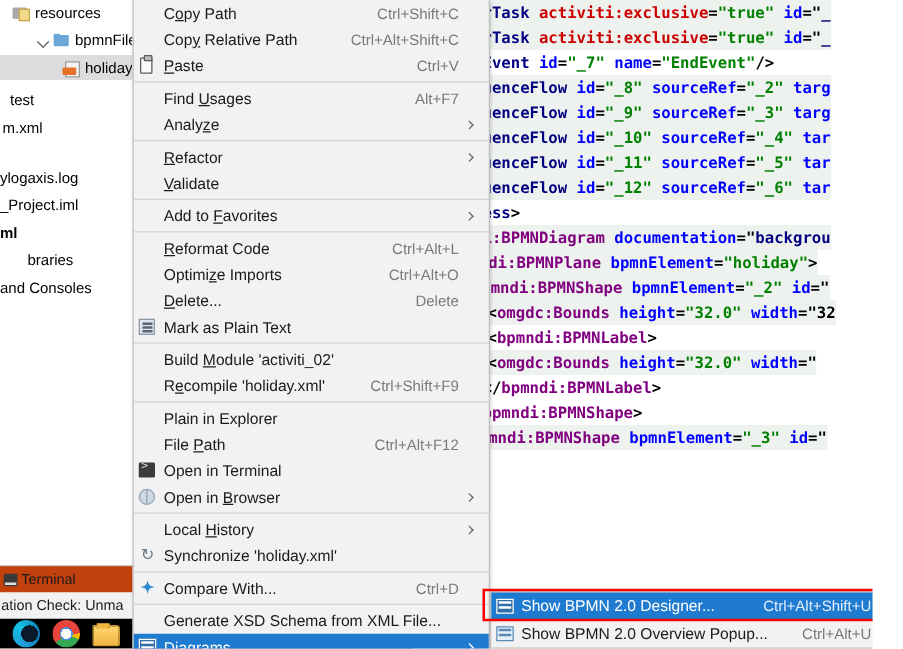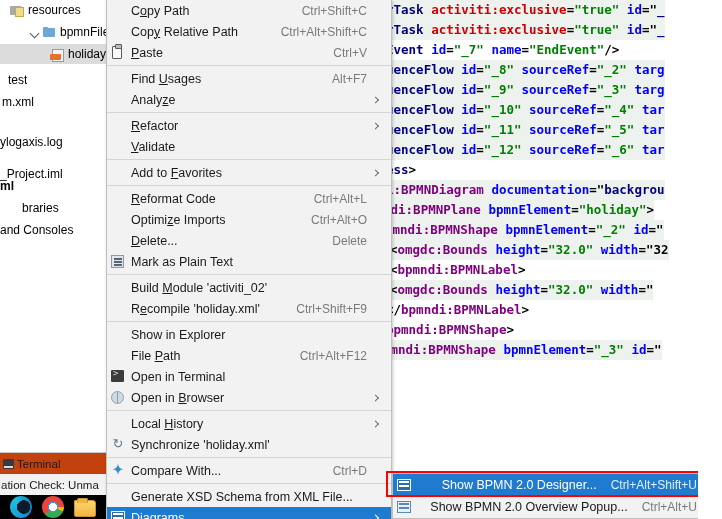--- a/index.html
+++ b/index.html
@@ -408,21 +408,20 @@
   
   #submenu {
     position: absolute;
     left: 392px; top: 473px;
     width: 330px;
     background: #f2f2f2;
     border: 1px solid #bfbfbf;
     box-shadow: 1px 1px 3px rgba(0,0,0,0.22);
     font-size: 12.5px;
     color: #1a1a1a;
-    text-align: right;
   }
   #submenu .mi { height: 22px; }
   #red-box {
     position: absolute;
     left: 386px; top: 471px;
     width: 336px; height: 26px;
     border: 2px solid #ff0000;
     pointer-events: none;
   }
 </style>
@@ -453,21 +452,21 @@
         <span class="tree-label">test</span>
       </div>
       <div class="tree-row" style="top: 92px;">
         <span style="display: inline-block; width: 2px; flex: 0 0 auto;"></span>
         <span class="tree-label">m.xml</span>
       </div>
       <div class="tree-row" style="top: 132px;">
         <span style="display: inline-block; width: 0px; flex: 0 0 auto;"></span>
         <span class="tree-label">ylogaxis.log</span>
       </div>
-      <div class="tree-row" style="top: 164px; text-align: center;">
+      <div class="tree-row" style="top: 154px; text-align: center;">
         <span style="display: inline-block; width: 0px; flex: 0 0 auto;"></span>
         <span class="tree-label">_Project.iml</span>
       </div>
       <div class="tree-row" style="top: 176px; font-weight: bold;">
         <span style="display: inline-block; width: 0px; flex: 0 0 auto;"></span>
         <span class="tree-label">ml</span>
       </div>
       <div class="tree-row" style="top: 198px; margin-left: 22px;">
         <span style="display: inline-block; width: 0px; flex: 0 0 auto;"></span>
         <span class="tree-label">braries</span>
@@ -612,21 +611,21 @@
       </div>
       <div class="mi">
         <span class="mi-icon"></span>
         <span class="mi-label">R<u>e</u>compile 'holiday.xml'</span>
         <span class="mi-accel">Ctrl+Shift+F9</span>
         <span class="mi-arrow"></span>
       </div>
       <div class="sep"></div>
       <div class="mi">
         <span class="mi-icon"></span>
-        <span class="mi-label">Show in Explorer</span>
+        <span class="mi-label">Plain in Explorer</span>
         <span class="mi-accel"></span>
         <span class="mi-arrow"></span>
       </div>
       <div class="mi">
         <span class="mi-icon"></span>
         <span class="mi-label">File <u>P</u>ath</span>
         <span class="mi-accel">Ctrl+Alt+F12</span>
         <span class="mi-arrow"></span>
       </div>
       <div class="mi">

